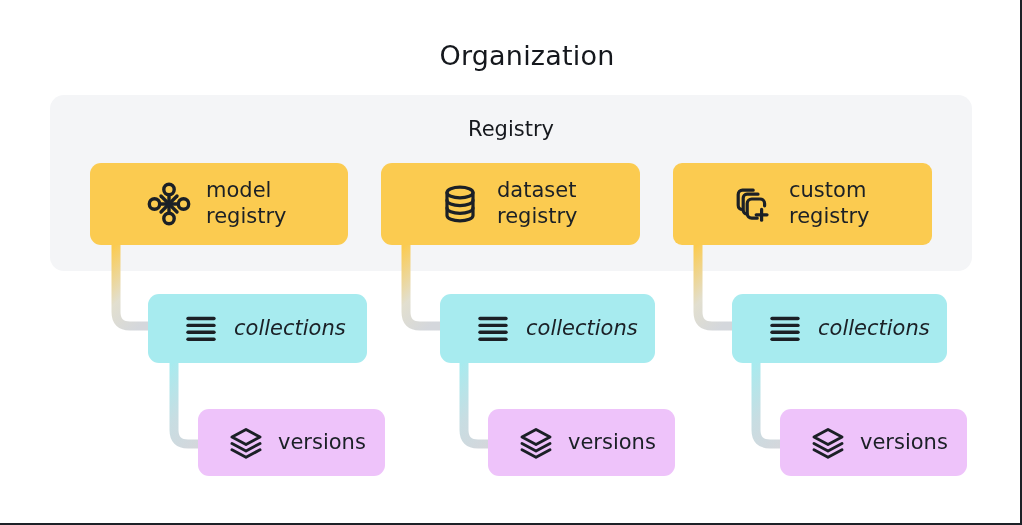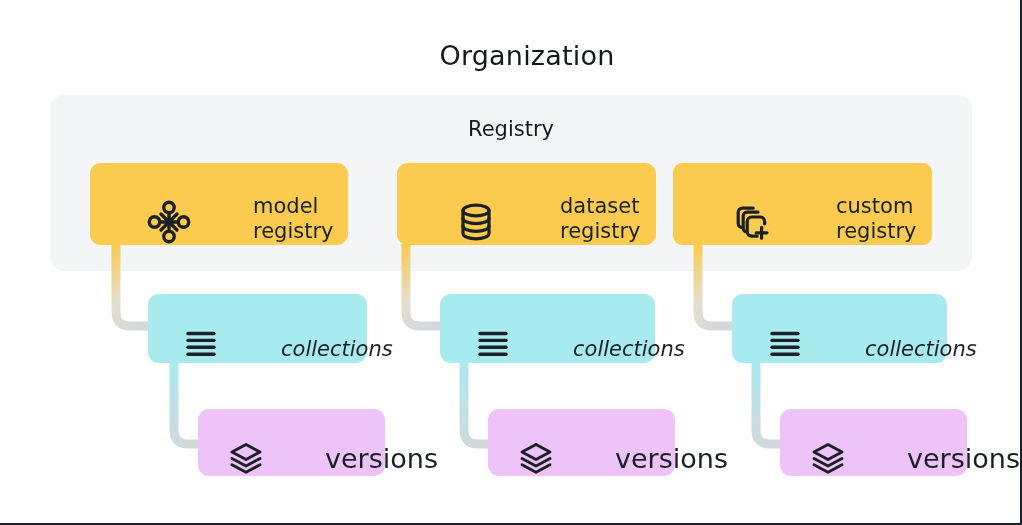--- a/index.html
+++ b/index.html
@@ -50,25 +50,24 @@
     width: 922px;
     text-align: center;
     font-size: 21px;
     color: #15181d;
   }
 
   
   .card {
     position: absolute;
     display: flex;
-    align-items: flex-end;
+    align-items: center;
     border-radius: 11px;
     box-sizing: border-box;
     z-index: 5;
-    gap: 47px;
   }
   .card .ic {
     display: flex;
     align-items: center;
     justify-content: center;
     flex: 0 0 auto;
   }
   .card .lbl {
     color: #1b2026;
     line-height: 1.22;
@@ -97,21 +96,21 @@
   .card.col .lbl { font-size: 21px; margin-left: 14px; }
 
   
   .card.ver {
     top: 409px;
     height: 67px;
     background: #eec3fa;
     padding-left: 30px;
   }
   .card.ver .ic { width: 36px; height: 36px; }
-  .card.ver .lbl { font-size: 27px; margin-left: 14px; }
+  .card.ver .lbl { font-size: 21px; margin-left: 14px; }
 
   
   .elbow {
     position: absolute;
     z-index: 1;
     pointer-events: none;
   }
   .elbow svg { display: block; }
 </style>
 </head>
@@ -213,21 +212,21 @@
         <circle cx="23" cy="8.5" r="5.2" fill="#fbcb50"></circle>
         <circle cx="23" cy="37.5" r="5.2" fill="#fbcb50"></circle>
         <circle cx="8.5" cy="23" r="5.2" fill="#fbcb50"></circle>
         <circle cx="37.5" cy="23" r="5.2" fill="#fbcb50"></circle>
       </svg>
     </span>
     <span class="lbl">model
 registry</span>
   </div>
 
-  <div class="card reg" style="left:381px; width:259px;margin-left:16px;">
+  <div class="card reg" style="left:381px; width:259px;">
     <span class="ic">
       <svg width="46" height="46" viewBox="0 0 46 46" fill="none" stroke="#1b2026" stroke-width="3.2" stroke-linecap="round">
         <ellipse cx="23" cy="11.5" rx="13" ry="5.4"></ellipse>
         <path d="M10 11.5 L10 34.5 C10 37.5 15.8 39.9 23 39.9 C30.2 39.9 36 37.5 36 34.5 L36 11.5"></path>
         <path d="M10 19.2 C10 22.2 15.8 24.6 23 24.6 C30.2 24.6 36 22.2 36 19.2"></path>
         <path d="M10 26.9 C10 29.9 15.8 32.3 23 32.3 C30.2 32.3 36 29.9 36 26.9"></path>
       </svg>
     </span>
     <span class="lbl">dataset
 registry</span>

